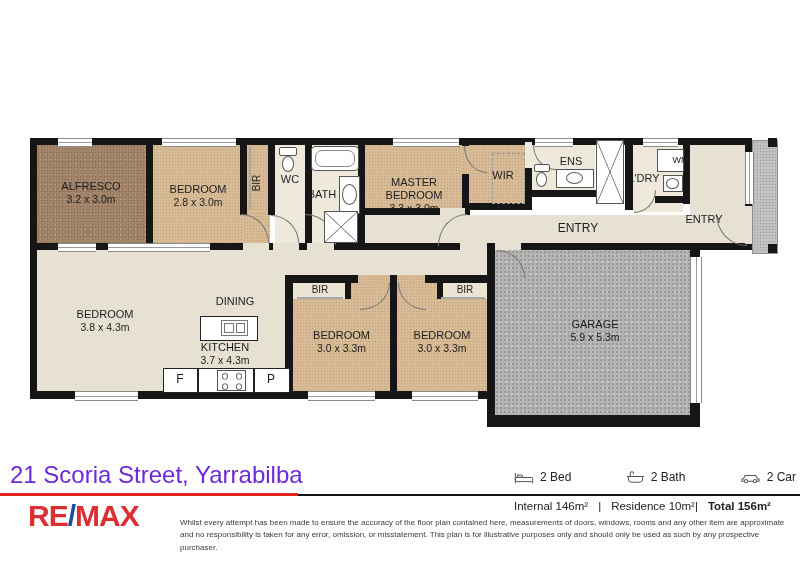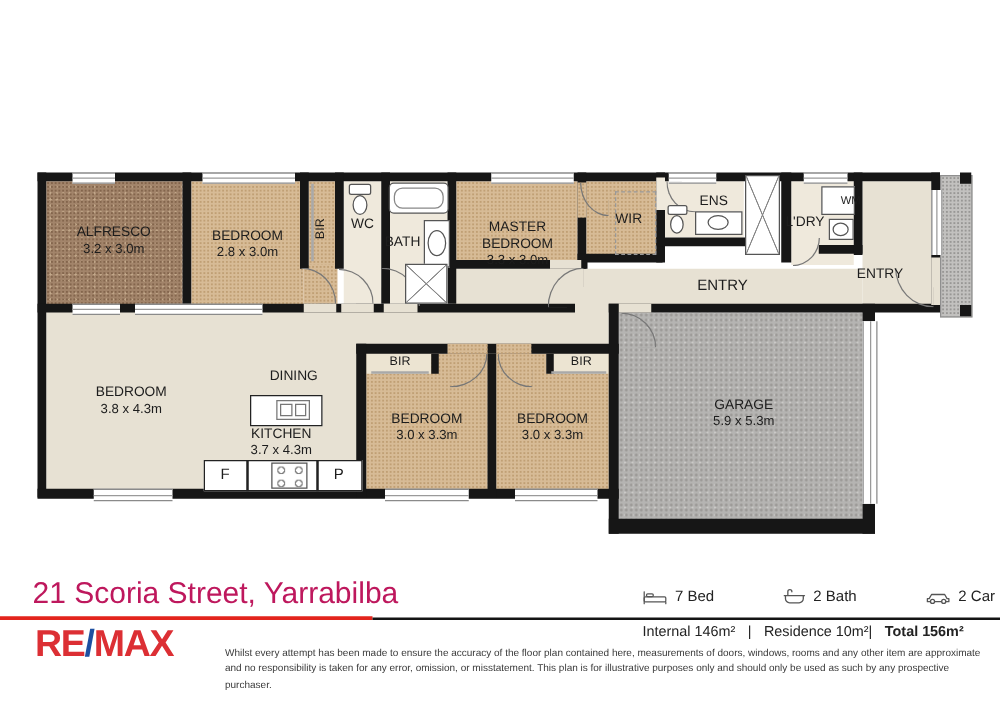--- a/index.html
+++ b/index.html
@@ -32,21 +32,21 @@
   .cook{position:absolute;background-color:#fff;border:1px solid #555;box-sizing:border-box;
     background-image:radial-gradient(circle,#fff 2px,#777 2.3px,#777 3.1px,#fff 3.4px);background-size:14px 10.5px;}
   .rail{position:absolute;background:#a9a9a9;}
   .dash{position:absolute;border:1px dashed #999;}
   .lbl{position:absolute;font-size:11px;color:#1d1d1d;text-align:center;line-height:1.2;}
   .lbl .dims{font-size:10.5px;}
   .lbl.small{font-size:10px;}
   .cellmark{position:absolute;font-size:12px;color:#1d1d1d;text-align:center;}
   .divider{position:absolute;background:#222;}
   
-  .address{position:absolute;left:26px;top:461px;font-size:24px;color:#be185d;}
+  .address{position:absolute;left:10px;top:461px;font-size:24px;color:#6d28d9;}
   .rule-red{position:absolute;left:0;top:493px;width:298px;height:3px;background:var(--underline-red,#e3241d);}
   .rule-black{position:absolute;left:298px;top:494px;width:502px;height:2px;background:#141414;}
   .sumrow{position:absolute;left:514px;top:468px;width:282px;height:18px;display:flex;justify-content:space-between;align-items:center;}
   .sumitem{display:flex;align-items:center;gap:6px;font-size:12px;color:#222;}
   .sumitem svg{display:block;}
   .measure{position:absolute;left:514px;top:500px;width:282px;display:flex;align-items:center;gap:10px;font-size:11.5px;color:#222;}
   .measure .total{font-weight:bold;}
   .logo{position:absolute;left:28px;top:501px;line-height:1;}
   .logo .l1{font-size:30px;font-weight:bold;letter-spacing:-1px;}
   .logo .re,.logo .max{color:var(--remax-red,#dc2f34);}
@@ -247,21 +247,21 @@
   <div class="sumrow">
     <div class="sumitem">
       <span>
         <svg width="20" height="13" viewBox="0 0 22 13" fill="none" stroke="#555" stroke-width="1.1" stroke-linecap="round" stroke-linejoin="round">
           <path d="M1.5 12.5 V2"></path>
             <rect x="1.5" y="6.5" width="19" height="4.5" rx="1"></rect>
             <path d="M20.5 12.5 V11"></path>
             <rect x="3.5" y="3.8" width="6" height="2.4" rx="1.1"></rect>
         </svg>
       </span>
-      <span>7 Bed</span>
+      <span>2 Bed</span>
     </div>
     <div class="sumitem">
       <span>
         <svg width="19" height="14" viewBox="0 0 20 14" fill="none" stroke="#555" stroke-width="1.1" stroke-linecap="round" stroke-linejoin="round">
           <path d="M1.5 6.5 h17 M2.5 6.5 v2.5 a3.5 3.5 0 0 0 3.5 3.5 h8 a3.5 3.5 0 0 0 3.5-3.5 V6.5 M4.5 6.5 V3.2 a1.7 1.7 0 0 1 3.4 0"></path>
         </svg>
       </span>
       <span>2 Bath</span>
     </div>
     <div class="sumitem">

